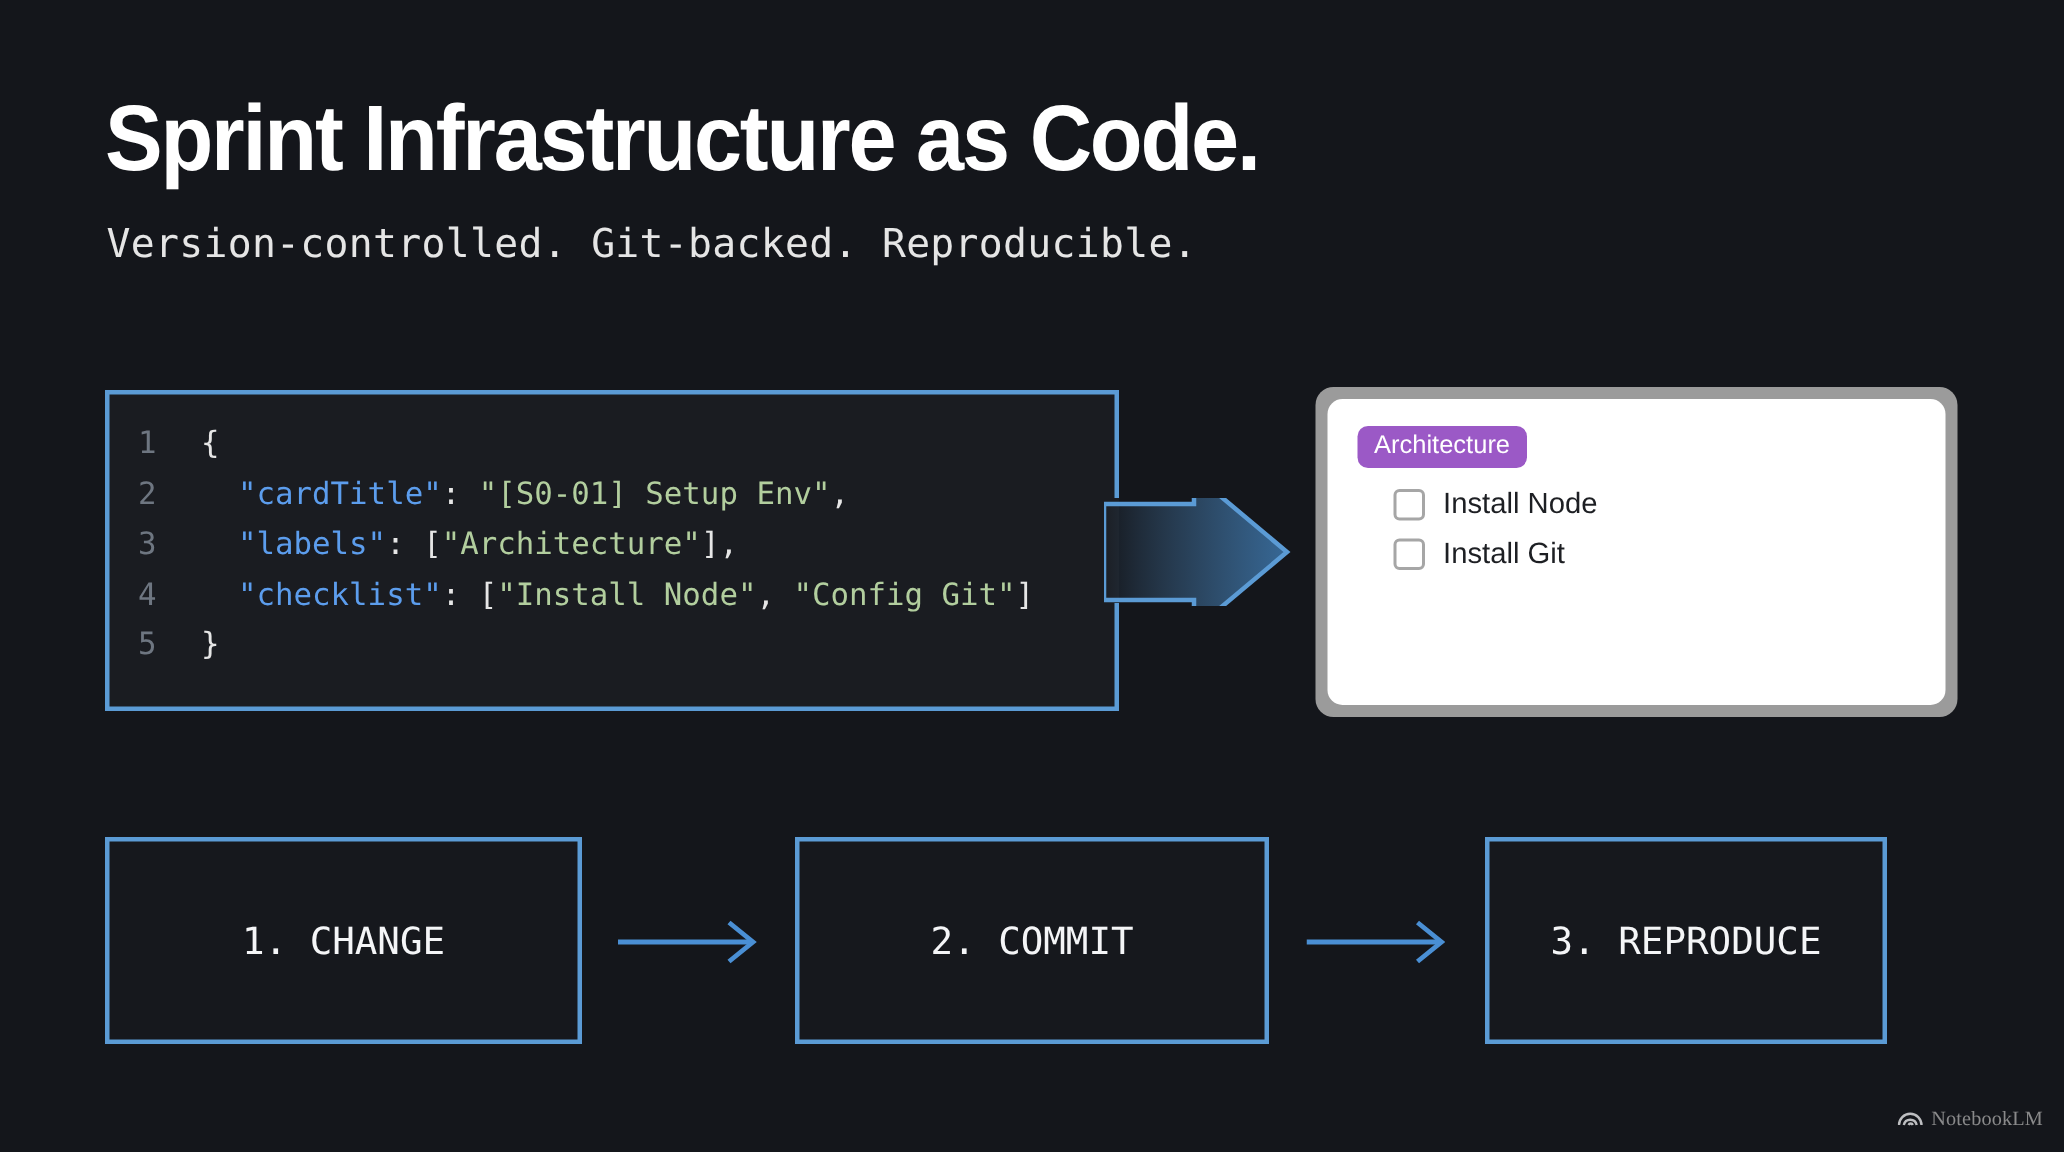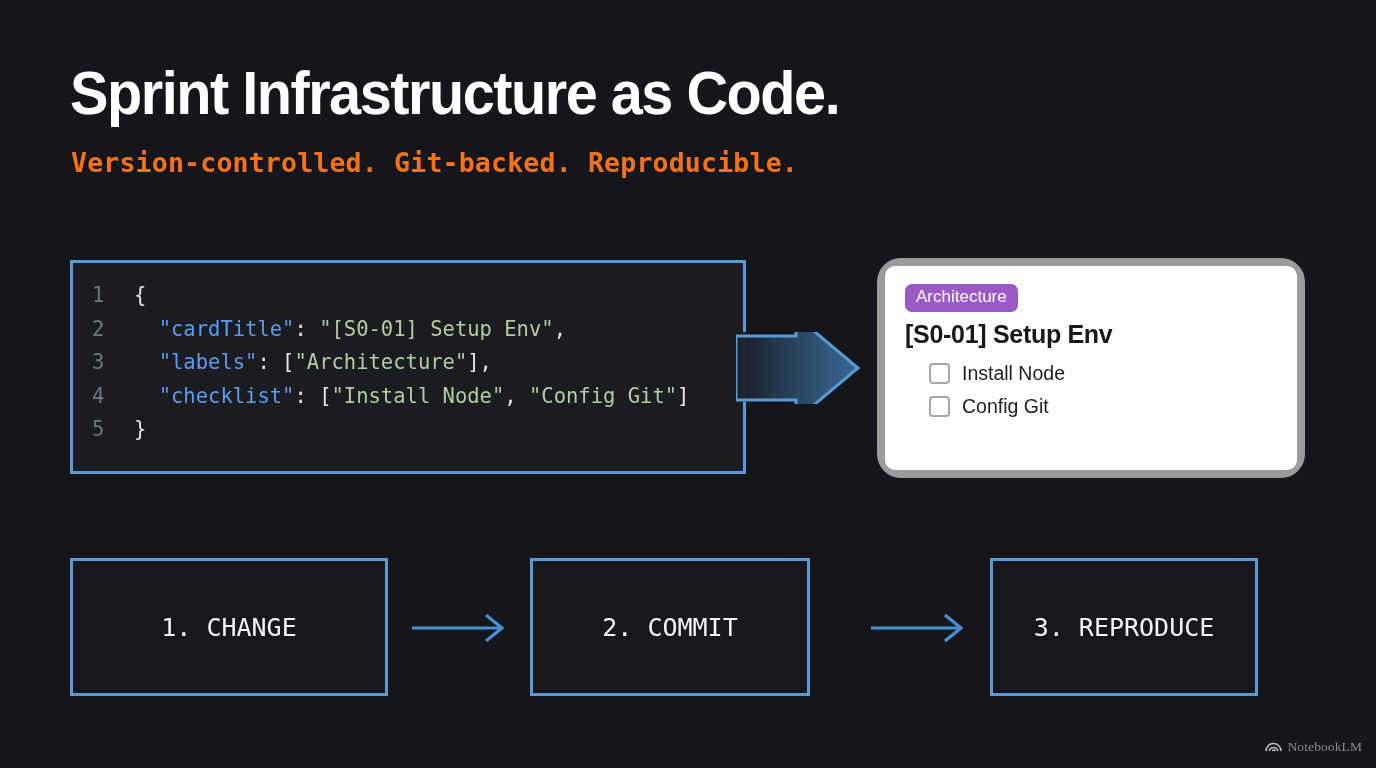--- a/index.html
+++ b/index.html
@@ -25,23 +25,22 @@
     transform:scaleX(0.93);
     transform-origin:left center;
     white-space:nowrap;
   }
   #page-subtitle {
     position:absolute; left:71px; top:148px;
     font-family:"DejaVu Sans Mono","Liberation Mono",monospace;
     font-size:26.5px;
     line-height:1.1;
     letter-spacing:0.2px;
-    color:#f97316;
+    color:#e5e5e5;
     white-space:nowrap;
-    font-weight:bold;
   }
 
   
   #code-panel {
     position:absolute;
     left:70px; top:260px;
     width:676px; height:214px;
     background:#1a1c21;
     z-index:2;
   }
@@ -76,21 +75,21 @@
     width:126px; height:72px;
     z-index:3;
   }
 
   
   #kanban-card-frame {
     position:absolute;
     left:877px; top:258px;
     width:428px; height:220px;
     background:#9b9b9b;
-    border-radius:24px;
+    border-radius:12px;
     padding:8px;
     z-index:2;
   }
   #kanban-card {
     width:100%; height:100%;
     background:#ffffff;
     border-radius:10px;
     padding:18px 20px 14px 20px;
   }
   #card-badge {
@@ -137,21 +136,21 @@
     background:#16181d;
     display:flex; flex-direction:column;
     align-items:center; justify-content:center;
     font-family:"DejaVu Sans Mono","Liberation Mono",monospace;
     color:#f4f5f7;
     font-size:25px;
     line-height:41px;
     white-space:pre;
   }
   #step-box-1 { left:70px;  width:318px; }
-  #step-box-2 { left:530px; width:280px; }
+  #step-box-2 { left:530px; width:316px; }
   #step-box-3 { left:990px; width:268px; }
 
   .line-arrow {
     position:absolute;
     top:610px; height:36px; width:100px;
   }
   #line-arrow-1 { left:412px; }
   #line-arrow-2 { left:871px; }
 
   
@@ -193,29 +192,28 @@
         <stop offset="100%" stop-color="#3f7cb4" stop-opacity="0.80"></stop>
       </linearGradient>
     </defs>
     <path d="M 0,4 L 60,4 L 60,-16 L 122,36 L 60,88 L 60,68 L 0,68 Z" fill="url(#arrowGrad)" stroke="#5b9bd5" stroke-width="3" stroke-linejoin="miter"></path>
   </svg>
 </div>
 
 <div id="kanban-card-frame">
   <div id="kanban-card">
     <div id="card-badge">Architecture</div>
-    <div id="card-title">[S0-01] Setup Env</div>
     <div class="checklist" id="card-checklist">
         <div class="check-row">
           <div class="checkbox"></div>
           <div class="check-label">Install Node</div>
         </div>
         <div class="check-row">
           <div class="checkbox"></div>
-          <div class="check-label">Config Git</div>
+          <div class="check-label">Install Git</div>
         </div>
       </div>
   </div>
 </div>
 
 <div class="step-box" id="step-box-1">
   <div>1. CHANGE</div>
 </div>
 
 <div class="line-arrow" id="line-arrow-1">

